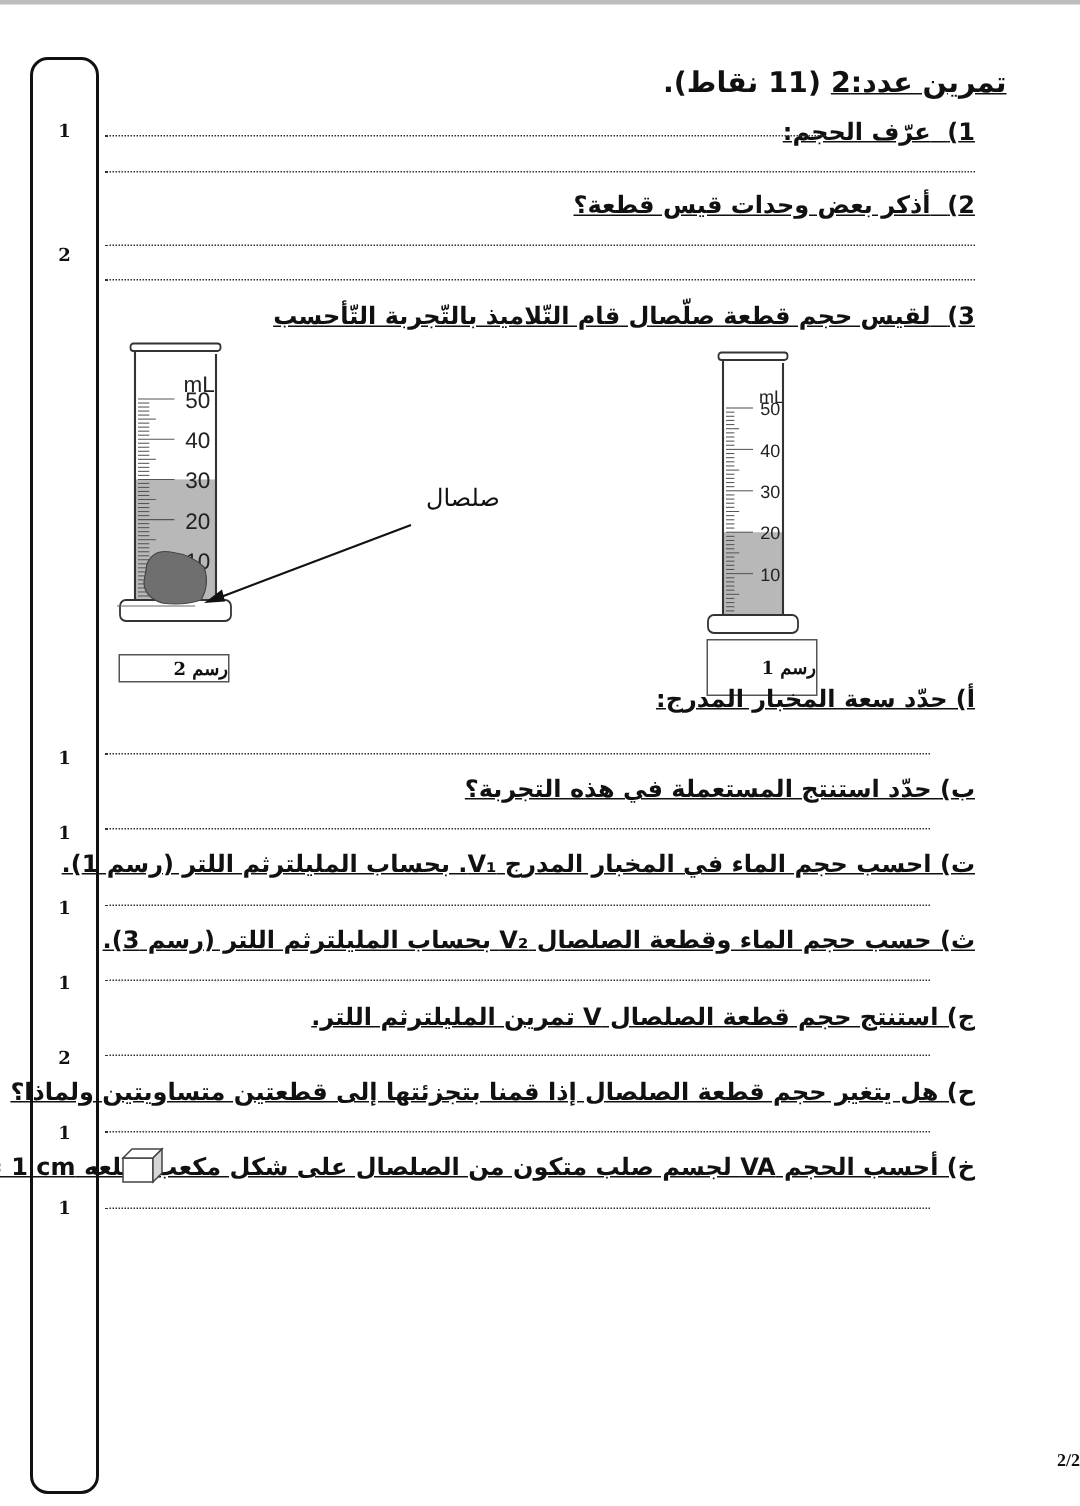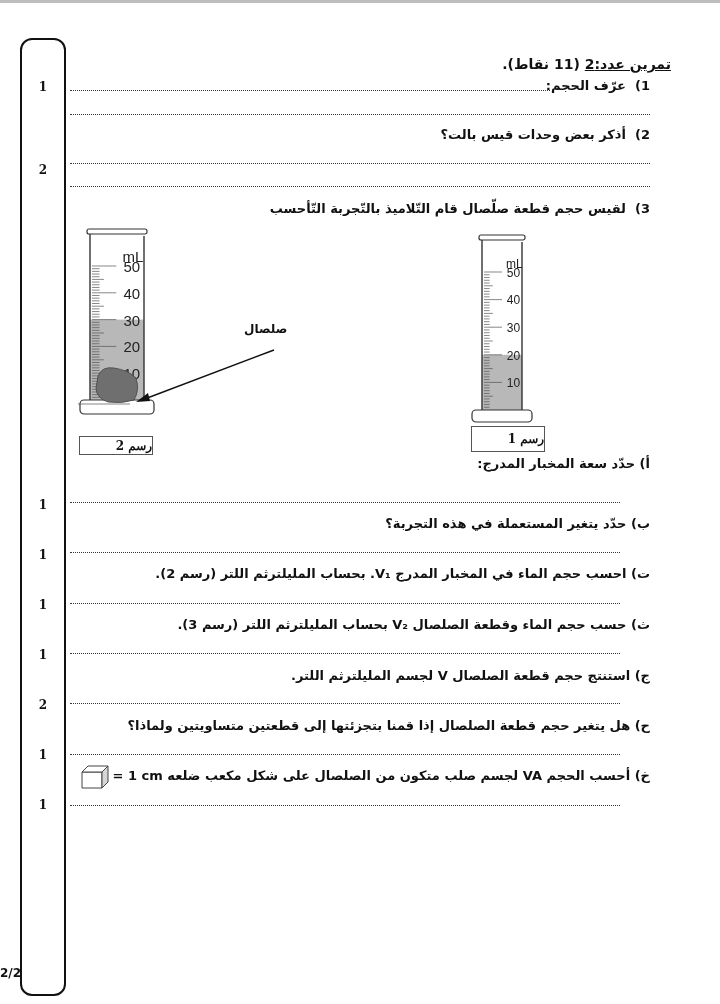--- a/index.html
+++ b/index.html
@@ -10,43 +10,43 @@
   .topbar { position: absolute; left: 0; top: 0; width: 720px; height: 3px; background: #bdbdbd; }
   .margin-box {
     position: absolute; left: 20px; top: 38px; width: 46px; height: 958px;
     border: 2px solid #111; border-radius: 12px; box-sizing: border-box;
   }
   .score {
     position: absolute; left: 20px; width: 46px; text-align: center;
     font-family: "DejaVu Serif", serif; font-weight: bold; font-size: 12px;
   }
   .title {
-    position: absolute; right: 49px; top: 44px; font-size: 14px; font-weight: bold;
-    direction: rtl; white-space: nowrap; margin-top: 12px;
+    position: absolute; right: 49px; top: 44px; font-size: 19px; font-weight: bold;
+    direction: rtl; white-space: nowrap;
   }
   .title .ul { text-decoration: underline; }
   .q {
-    position: absolute; right: 70px; font-size: 13px; font-weight: bold;
-    direction: rtl; white-space: nowrap;
+    position: absolute; right: 70px; font-size: 16px; font-weight: bold;
+    direction: rtl; white-space: nowrap; text-decoration: underline;
   }
   .dots {
     position: absolute; height: 0; border-top: 1px dotted #333;
   }
   .fig { position: absolute; }
   .fig-label-box {
     position: absolute; border: 1px solid #555; background: #fff;
     font-family: "DejaVu Serif", serif; font-weight: bold; font-size: 12px;
     display: flex; align-items: center; justify-content: flex-start; padding-left: 10px;
     box-sizing: border-box; direction: rtl;
   }
-  .annot { position: absolute; font-size: 12px; font-weight: bold; direction: rtl; }
+  .annot { position: absolute; font-size: 16px; font-weight: normal; direction: rtl; margin-left: 40px; }
   .cube { position: absolute; left: 80px; top: 764px; }
   .pagenum {
-    position: absolute; left: 0; width: 720px; top: 966px; text-align: left;
-    font-size: 12px; font-weight: bold;
+    position: absolute; left: 0; width: 720px; top: 966px; text-align: right;
+    font-size: 12px; font-weight: bold; font-family: Liberation Serif, serif;
   }
 </style>
 </head>
 <body>
 
 <div class="topbar"></div>
 
 <div class="margin-box"></div>
 <div class="score" style="top:80px">1</div>
 <div class="score" style="top:163px">2</div>
@@ -64,21 +64,21 @@
 
 <div class="q" style="top:78px">
   <span>1)</span>&nbsp;
   <span>عرّف الحجم:</span>
 </div>
 <div class="dots" style="left:70px; width:480px; top:90px"></div>
 <div class="dots" style="left:70px; width:580px; top:114px"></div>
 
 <div class="q" style="top:127px">
   <span>2)</span>&nbsp;
-  <span>أذكر بعض وحدات قيس بالت؟</span>
+  <span>أذكر بعض وحدات قيس قطعة؟</span>
 </div>
 <div class="dots" style="left:70px; width:580px; top:163px"></div>
 <div class="dots" style="left:70px; width:580px; top:186px"></div>
 
 <div class="q" style="top:201px">
   <span>3)</span>&nbsp;
   <span>لقيس حجم قطعة صلّصال قام التّلاميذ بالتّجربة التّأحسب</span>
 </div>
 
 <svg class="fig" style="left:78px; top:228px" width="240" height="210">
@@ -211,35 +211,35 @@
       <text x="36.8" y="98" font-size="12" fill="#222" font-family="Liberation Sans, sans-serif">30</text>
       <text x="36.8" y="125.6" font-size="12" fill="#222" font-family="Liberation Sans, sans-serif">20</text>
       <text x="36.8" y="153.20000000000002" font-size="12" fill="#222" font-family="Liberation Sans, sans-serif">10</text>
       <text x="36" y="34.4" font-size="12" fill="#222" font-family="Liberation Sans, sans-serif">mL</text>
       <line x1="12" y1="4" x2="12" y2="176" stroke="#333" stroke-width="1.4"></line>
       <line x1="52" y1="8" x2="52" y2="176" stroke="#333" stroke-width="1.4"></line>
       <rect x="9" y="1" width="46" height="5" rx="2" fill="#fff" stroke="#333" stroke-width="1.2"></rect>
       <rect x="2" y="176" width="60" height="12" rx="4" fill="#fff" stroke="#333" stroke-width="1.2"></rect>
     </g>
 </svg>
-<div class="fig-label-box" style="left:471px; top:426px; width:74px; height:26px">رسم 1</div>
+<div class="fig-label-box" style="left:471px; top:426px; width:74px; height:38px">رسم 1</div>
 
 <div class="q" style="top:456px">أ)  حدّد سعة المخبار المدرج:</div>
 <div class="dots" style="left:70px; width:550px; top:502px"></div>
 
-<div class="q" style="top:516px">ب) حدّد يتغير المستعملة في هذه التجربة؟</div>
+<div class="q" style="top:516px">ب) حدّد استنتج المستعملة في هذه التجربة؟</div>
 <div class="dots" style="left:70px; width:550px; top:552px"></div>
 
-<div class="q" style="top:566px">ت) احسب حجم الماء في المخبار المدرج V₁. بحساب المليلترثم اللتر (رسم 2).</div>
+<div class="q" style="top:566px">ت) احسب حجم الماء في المخبار المدرج V₁. بحساب المليلترثم اللتر (رسم 1).</div>
 <div class="dots" style="left:70px; width:550px; top:603px"></div>
 
 <div class="q" style="top:617px">ث) حسب حجم الماء وقطعة الصلصال V₂ بحساب المليلترثم اللتر (رسم 3).</div>
 <div class="dots" style="left:70px; width:550px; top:653px"></div>
 
-<div class="q" style="top:668px">ج) استنتج حجم قطعة الصلصال V لجسم المليلترثم اللتر.</div>
+<div class="q" style="top:668px">ج) استنتج حجم قطعة الصلصال V تمرين المليلترثم اللتر.</div>
 <div class="dots" style="left:70px; width:550px; top:703px"></div>
 
 <div class="q" style="top:718px">ح) هل يتغير حجم قطعة الصلصال إذا قمنا بتجزئتها إلى قطعتين متساويتين ولماذا؟</div>
 <div class="dots" style="left:70px; width:550px; top:754px"></div>
 
 <div class="q" style="top:768px">خ) أحسب الحجم VA لجسم صلب متكون من الصلصال على شكل مكعب ضلعه a = 1 cm</div>
 <div class="dots" style="left:70px; width:550px; top:805px"></div>
 
 <svg class="cube" width="30" height="26">
   <polygon points="2,8 22,8 22,24 2,24" fill="#fff" stroke="#444" stroke-width="1"></polygon>

